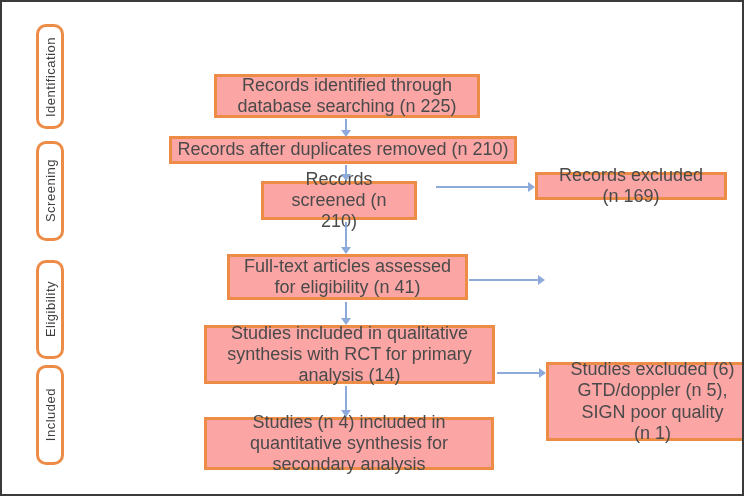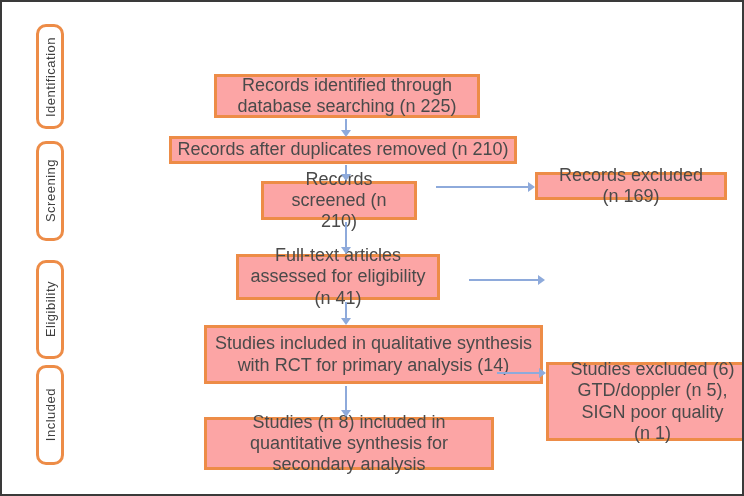--- a/index.html
+++ b/index.html
@@ -42,22 +42,22 @@
     transform:rotate(180deg);
     font-size:13px;
     color:#3f3f3f;
     letter-spacing:.5px;
     white-space:nowrap;
   }
   
   #box-identified     {left:212px; top:72px;  width:266px; height:44px;}
   #box-deduped        {left:167px; top:134px; width:348px; height:27px; padding:11px 2px;}
   #box-screened       {left:259px; top:179px; width:156px; height:39px;}
-  #box-fulltext       {left:234px; top:252px; width:204px; height:46px;}
-  #box-qualitative    {left:202px; top:323px; width:339px; height:59px;}
+  #box-fulltext       {left:225px; top:252px; width:241px; height:46px;}
+  #box-qualitative    {left:202px; top:323px; width:291px; height:59px;}
   #box-quantitative   {left:202px; top:415px; width:290px; height:53px;}
   
   #box-excl-records   {left:533px; top:164px; width:192px; height:28px;margin-top:6px;}
   #box-excl-studies27 {left:543px; top:211px; width:174px; height:141px;}
   #box-excl-studies6  {left:544px; top:360px; width:213px; height:79px;}
   
   #stage-identification{left:34px; top:22px;  width:28px; height:105px;}
   #stage-screening     {left:34px; top:139px; width:28px; height:100px;}
   #stage-eligibility   {left:34px; top:258px; width:28px; height:99px;}
   #stage-included      {left:34px; top:363px; width:28px; height:100px;}
@@ -105,21 +105,21 @@
 
   <div class="box" id="box-deduped">Records after duplicates removed (n 210)</div>
 
   <div class="box pre" id="box-screened">Records screened (n
 210)</div>
 
   <div class="box" id="box-fulltext">Full-text articles assessed for eligibility (n 41)</div>
 
   <div class="box" id="box-qualitative">Studies included in qualitative synthesis with RCT for primary analysis (14)</div>
 
-  <div class="box" id="box-quantitative">Studies (n 8) included in quantitative synthesis for secondary analysis</div>
+  <div class="box" id="box-quantitative">Studies (n 4) included in quantitative synthesis for secondary analysis</div>
 
   <div class="box pre" id="box-excl-records">Records excluded
 (n 169)</div>
 
 
   <div class="box pre" id="box-excl-studies6">Studies excluded (6)
 GTD/doppler (n 5),
 SIGN poor quality
 (n 1)</div>
 

